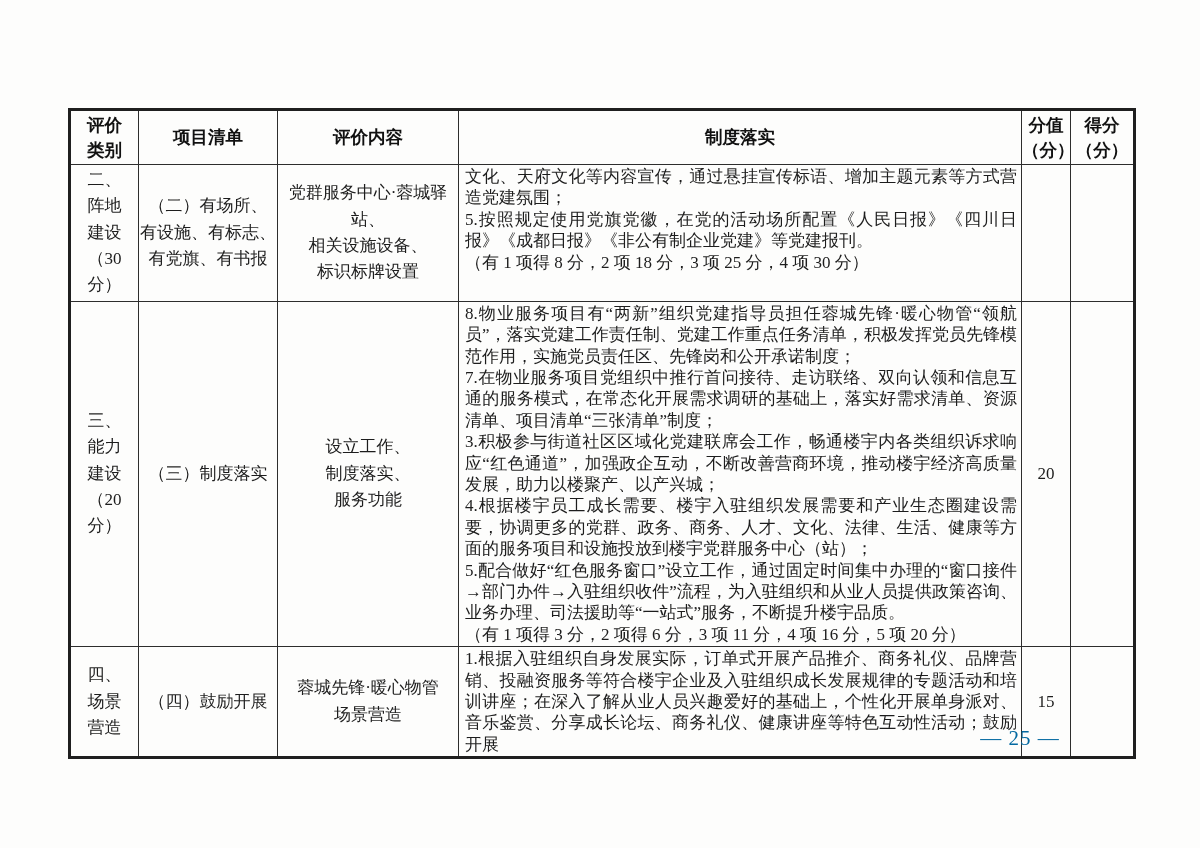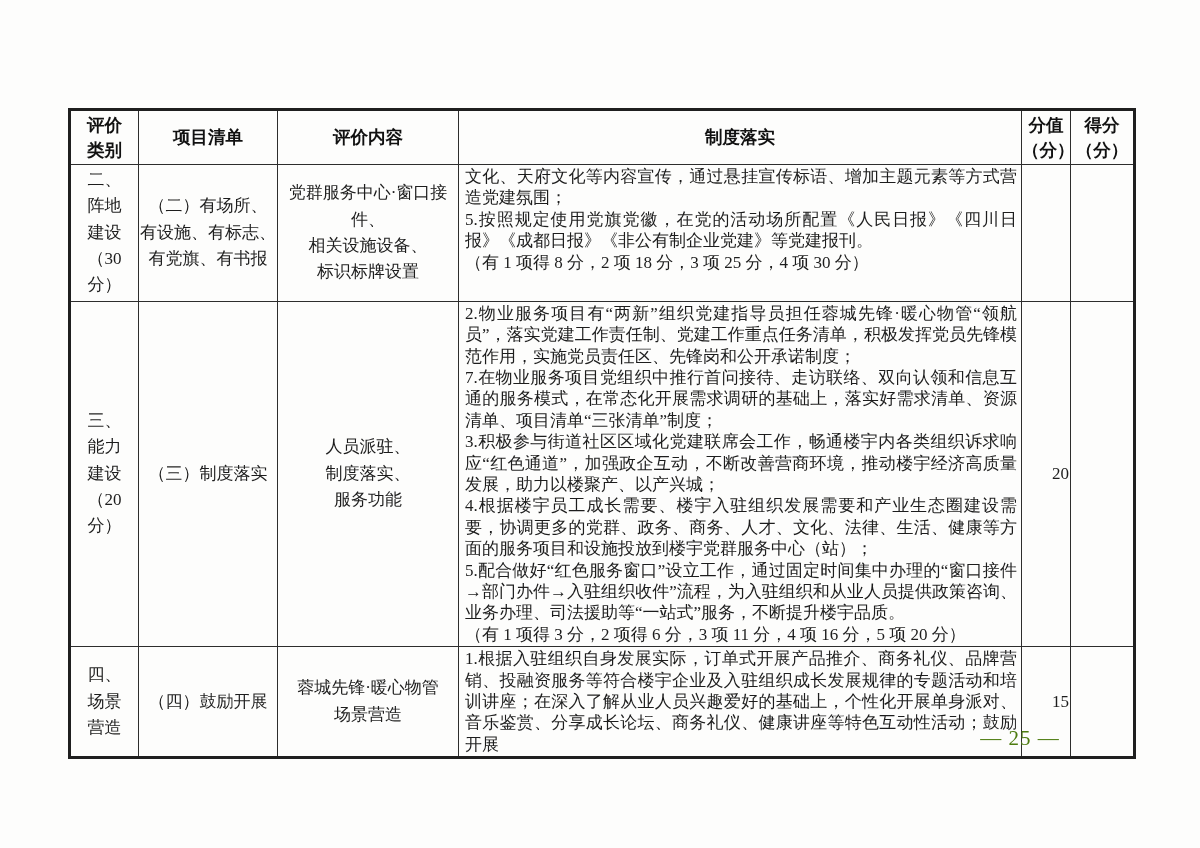--- a/index.html
+++ b/index.html
@@ -55,37 +55,37 @@
   }
   td.standard p {
     margin: 0;
     font-size: 17px;
     line-height: 21.4px;
     text-align: justify;
     text-justify: inter-ideograph;
     word-break: break-all;
   }
   td.score {
-    text-align: right;
+    text-align: center;
     vertical-align: middle;
     font-size: 17px;
   }
   tr.hdr   { height: 50px; }
   tr.row-a { height: 127px; }
   tr.row-b { height: 343px; }
   tr.row-c { height: 94px; }
   .page-number {
     position: absolute;
     left: 940px;
     top: 726px;
     width: 160px;
     text-align: center;
     font-size: 21px;
     letter-spacing: 1px;
-    color: #4d7c0f;
+    color: #0369a1;
   }
 </style>
 </head>
 <body>
 
 <div class="page">
 
   <table class="eval">
     <colgroup>
       <col style="width:69px">
@@ -110,42 +110,42 @@
     </thead>
     <tbody>
       <tr class="row-a">
         <td class="cellcenter">二、
 阵地
 建设
 （30 分）</td>
         <td class="cellcenter">（二）有场所、
 有设施、有标志、
 有党旗、有书报</td>
-        <td class="cellcenter">党群服务中心·窗口接件、
+        <td class="cellcenter">党群服务中心·蓉城驿站、
 相关设施设备、
 标识标牌设置</td>
         <td class="standard">
           <p>文化、天府文化等内容宣传，通过悬挂宣传标语、增加主题元素等方式营造党建氛围；</p>
           <p>5.按照规定使用党旗党徽，在党的活动场所配置《人民日报》《四川日报》《成都日报》《非公有制企业党建》等党建报刊。</p>
           <p>（有 1 项得 8 分，2 项 18 分，3 项 25 分，4 项 30 分）</p>
         </td>
         <td class="score"></td>
         <td class="score"></td>
       </tr>
       <tr class="row-b">
         <td class="cellcenter">三、
 能力
 建设
 （20 分）</td>
         <td class="cellcenter">（三）制度落实</td>
-        <td class="cellcenter">人员派驻、
+        <td class="cellcenter">设立工作、
 制度落实、
 服务功能</td>
         <td class="standard">
-          <p>2.物业服务项目有“两新”组织党建指导员担任蓉城先锋·暖心物管“领航员”，落实党建工作责任制、党建工作重点任务清单，积极发挥党员先锋模范作用，实施党员责任区、先锋岗和公开承诺制度；</p>
+          <p>8.物业服务项目有“两新”组织党建指导员担任蓉城先锋·暖心物管“领航员”，落实党建工作责任制、党建工作重点任务清单，积极发挥党员先锋模范作用，实施党员责任区、先锋岗和公开承诺制度；</p>
           <p>7.在物业服务项目党组织中推行首问接待、走访联络、双向认领和信息互通的服务模式，在常态化开展需求调研的基础上，落实好需求清单、资源清单、项目清单“三张清单”制度；</p>
           <p>3.积极参与街道社区区域化党建联席会工作，畅通楼宇内各类组织诉求响应“红色通道”，加强政企互动，不断改善营商环境，推动楼宇经济高质量发展，助力以楼聚产、以产兴城；</p>
           <p>4.根据楼宇员工成长需要、楼宇入驻组织发展需要和产业生态圈建设需要，协调更多的党群、政务、商务、人才、文化、法律、生活、健康等方面的服务项目和设施投放到楼宇党群服务中心（站）；</p>
           <p>5.配合做好“红色服务窗口”设立工作，通过固定时间集中办理的“窗口接件→部门办件→入驻组织收件”流程，为入驻组织和从业人员提供政策咨询、业务办理、司法援助等“一站式”服务，不断提升楼宇品质。</p>
           <p>（有 1 项得 3 分，2 项得 6 分，3 项 11 分，4 项 16 分，5 项 20 分）</p>
         </td>
         <td class="score">20</td>
         <td class="score"></td>
       </tr>
       <tr class="row-c">

